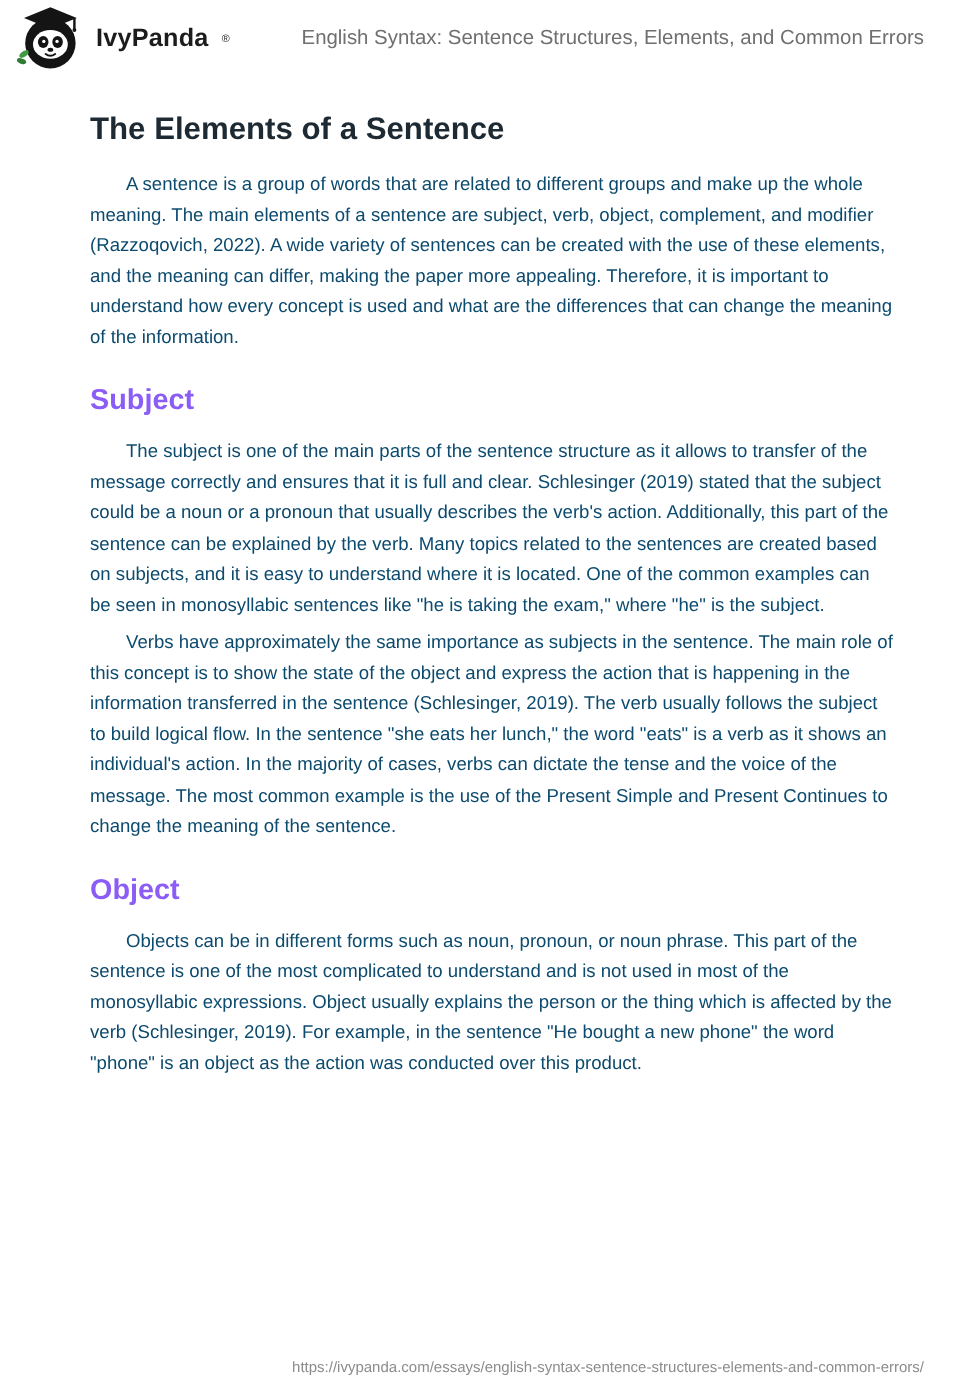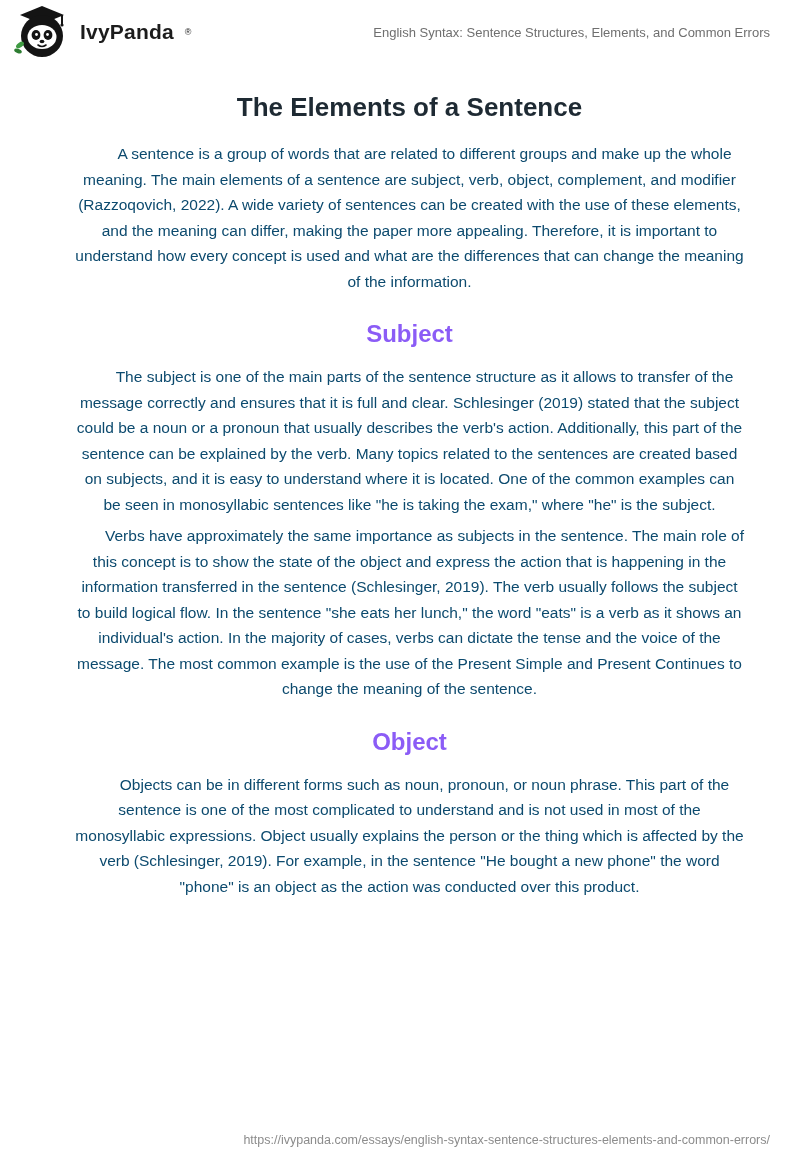--- a/index.html
+++ b/index.html
@@ -32,28 +32,27 @@
     color: #1c1c1c;
     letter-spacing: 0.2px;
   }
   .registered {
     font-size: 9px;
     color: #1c1c1c;
     vertical-align: super;
     margin-left: 1px;
   }
   .doc-title {
-    font-size: 13px;
+    font-size: 17px;
     color: #6f6f6f;
     text-align: right;
     max-width: 520px;
   }
   main {
     padding: 14px 56px 0 75px;
-    text-align: center;
   }
   h1 {
     font-size: 26px;
     font-weight: bold;
     color: #1e2a33;
     margin: 14px 0 18px 0;
   }
   h2 {
     font-size: 24px;
     font-weight: bold;

